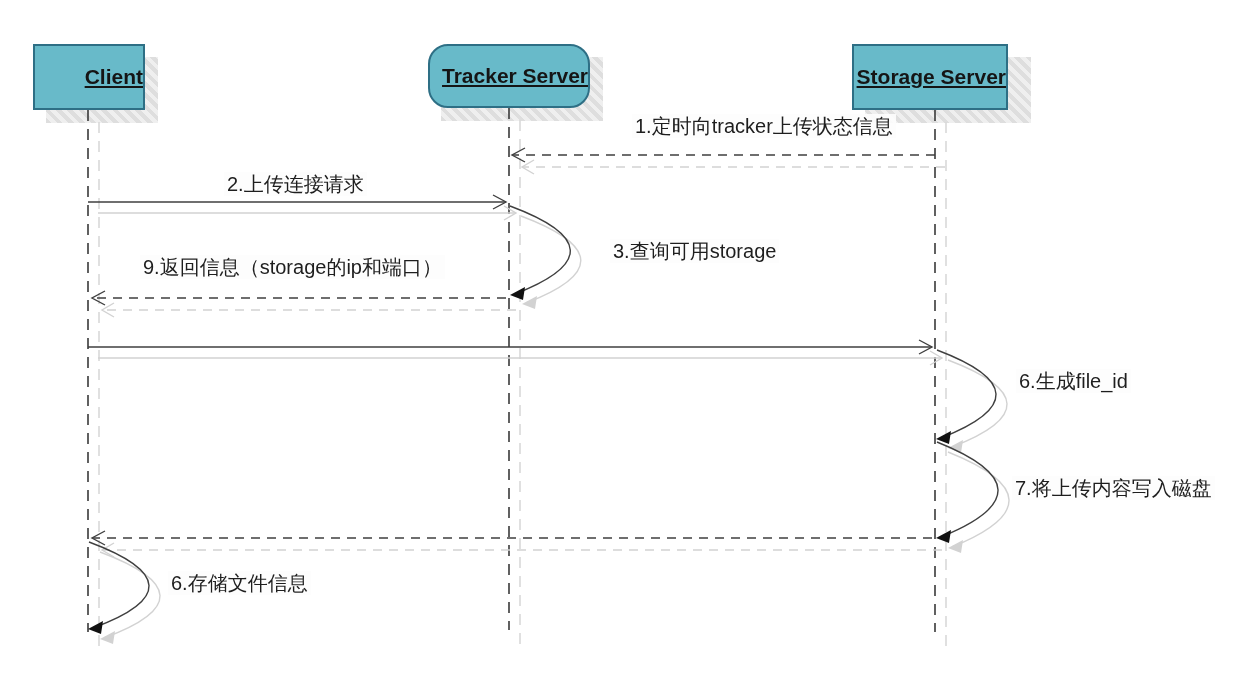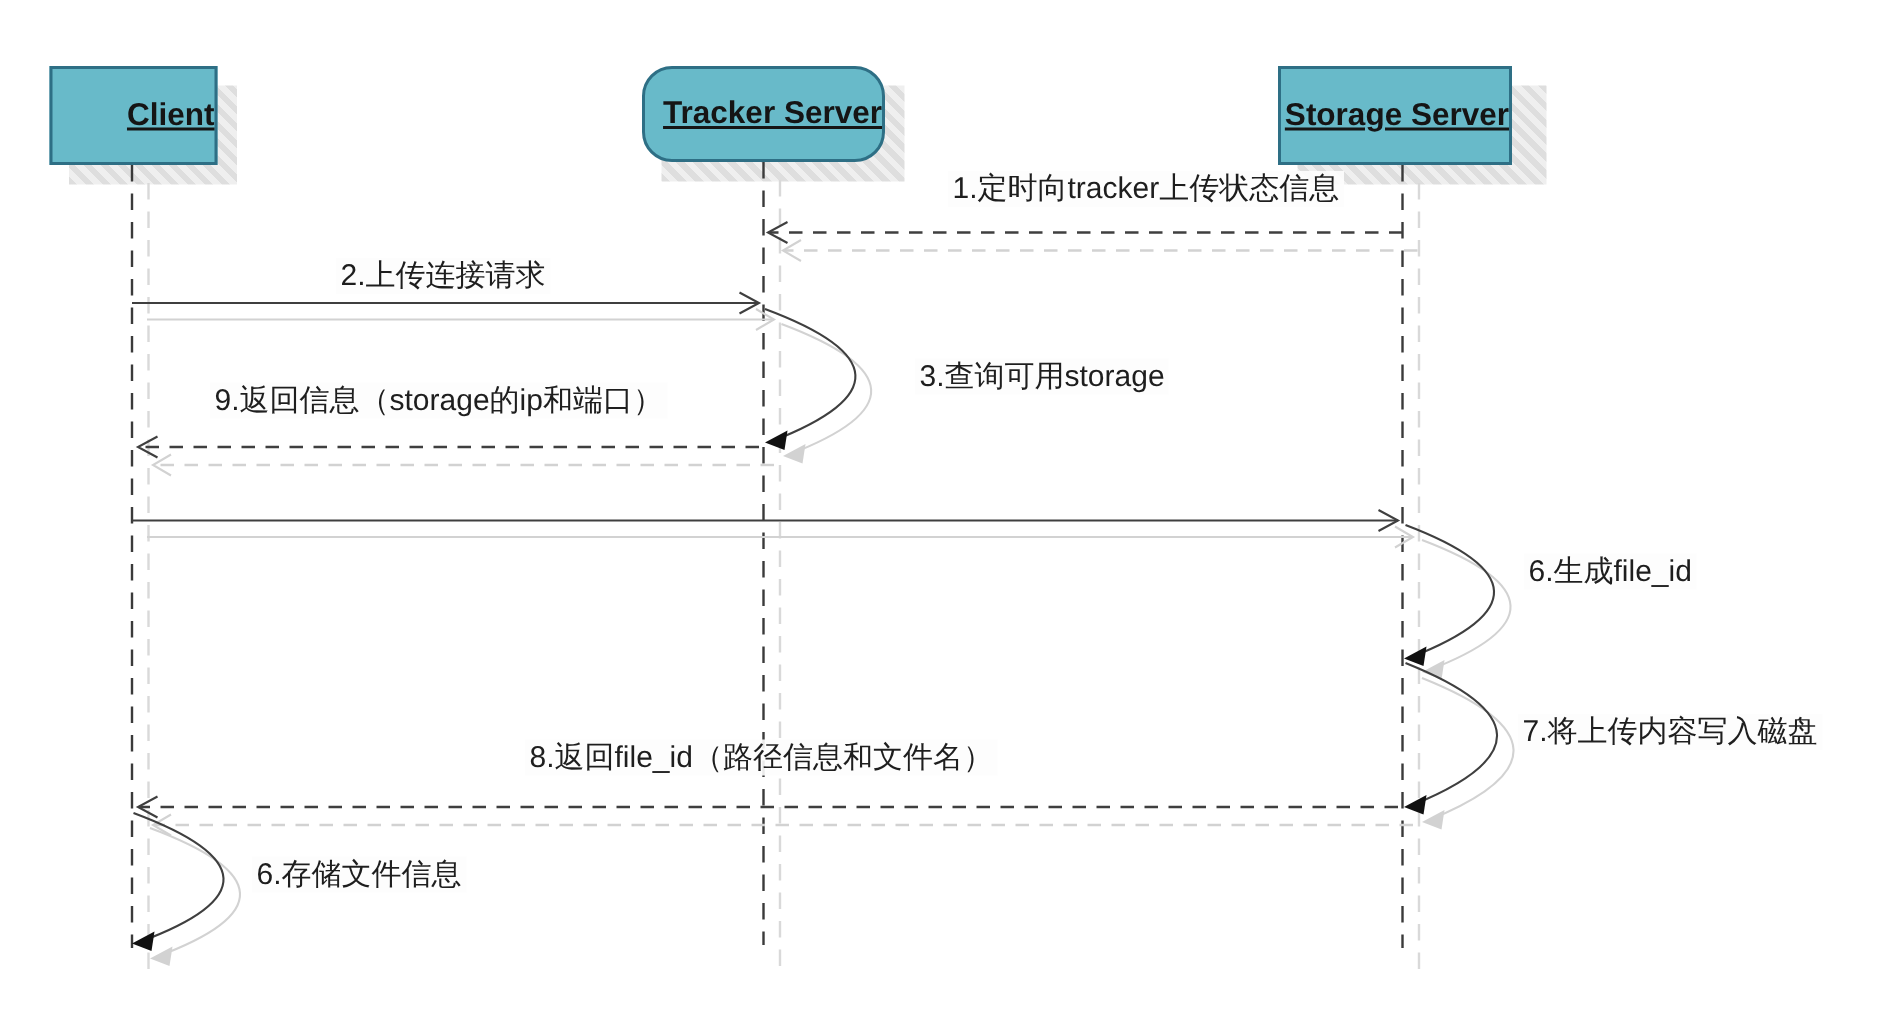--- a/index.html
+++ b/index.html
@@ -159,16 +159,15 @@
       <polygon class="head-fill" points="88,629 103,621 101,634"></polygon>
     </g>
   </svg>
 
   <div class="msg-label lbl-m1">1.定时向tracker上传状态信息</div>
   <div class="msg-label lbl-m2">2.上传连接请求</div>
   <div class="msg-label lbl-m3">3.查询可用storage</div>
   <div class="msg-label lbl-m4">9.返回信息（storage的ip和端口）</div>
   <div class="msg-label lbl-m6">6.生成file_id</div>
   <div class="msg-label lbl-m7">7.将上传内容写入磁盘</div>
-  <div class="msg-label lbl-m8">8.返回file_id（路径信息和文件名）</div>
   <div class="msg-label lbl-m9">6.存储文件信息</div>
 
 </div>
 
 </body></html>

